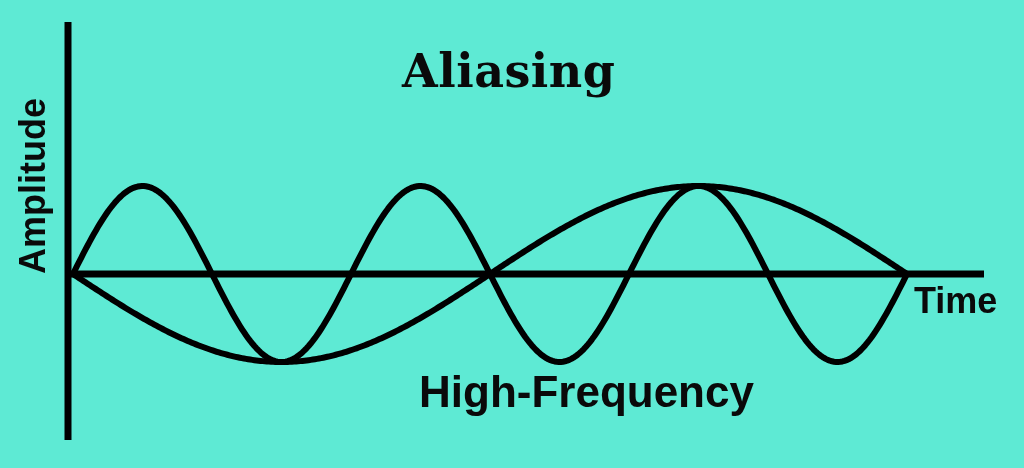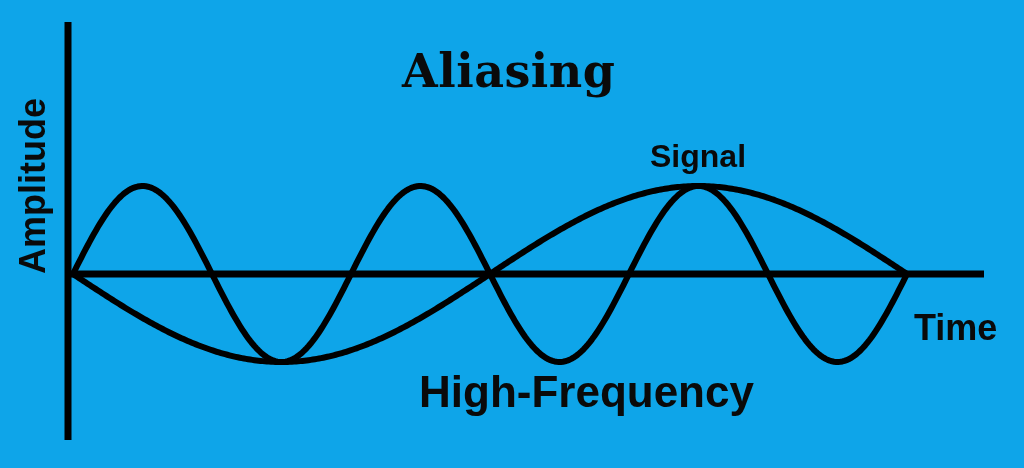--- a/index.html
+++ b/index.html
@@ -1,35 +1,34 @@
 <!DOCTYPE html>
 <html><head>
 <meta charset="utf-8">
 <style>
   html, body { margin: 0; padding: 0; background: #ffffff; }
   body { width: 1024px; height: 468px; overflow: hidden; position: relative; }
-  #stage { position: absolute; left: 0; top: 0; width: 1024px; height: 468px; background: #0ea5e9; }
+  #stage { position: absolute; left: 0; top: 0; width: 1024px; height: 468px; background: #5eead4; }
   svg { position: absolute; left: 0; top: 0; }
   .lbl { position: absolute; color: #0a0a0a; white-space: nowrap; line-height: 1; }
   .title { font-family: "DejaVu Serif", "Liberation Serif", serif; font-weight: bold; font-size: 46px; left: 402px; top: 48px; letter-spacing: 0.5px; }
   .sans { font-family: "Liberation Sans", "DejaVu Sans", sans-serif; font-weight: bold; }
   .signal-label { font-size: 32px; left: 650px; top: 140px; }
-  .time-label { font-size: 36px; left: 914px; top: 310px; }
+  .time-label { font-size: 36px; left: 914px; top: 283px; }
   .hf-label { font-size: 44px; left: 419px; top: 370px; }
   .amp-label { font-size: 36px; left: 33px; top: 186px; transform: translate(-50%, -50%) rotate(-90deg); transform-origin: center center; }
 </style>
 </head>
 <body>
 
 <div id="stage">
   <svg id="plot" width="1024" height="468" viewBox="0 0 1024 468">
     <line x1="68" y1="22" x2="68" y2="440" stroke="#000" stroke-width="7"></line>
     <line x1="68" y1="274" x2="984" y2="274" stroke="#000" stroke-width="7"></line>
     <path id="signal-path" fill="none" stroke="#000" stroke-width="6" stroke-linecap="round" stroke-linejoin="round" d="M73.00 274.00L75.08 275.38L77.17 276.76L79.25 278.15L81.34 279.53L83.42 280.90L85.51 282.28L87.59 283.66L89.68 285.03L91.77 286.40L93.85 287.77L95.94 289.13L98.02 290.49L100.11 291.85L102.19 293.20L104.28 294.54L106.36 295.88L108.44 297.22L110.53 298.55L112.62 299.88L114.70 301.19L116.78 302.50L118.87 303.81L120.96 305.11L123.04 306.39L125.13 307.68L127.21 308.95L129.30 310.21L131.38 311.47L133.47 312.71L135.55 313.95L137.63 315.18L139.72 316.39L141.81 317.60L143.89 318.80L145.97 319.98L148.06 321.15L150.14 322.31L152.23 323.46L154.31 324.60L156.40 325.73L158.49 326.84L160.57 327.94L162.66 329.02L164.74 330.09L166.82 331.15L168.91 332.20L171.00 333.23L173.08 334.24L175.16 335.24L177.25 336.23L179.34 337.20L181.42 338.15L183.50 339.09L185.59 340.01L187.68 340.92L189.76 341.81L191.84 342.68L193.93 343.53L196.01 344.37L198.10 345.19L200.19 346.00L202.27 346.78L204.35 347.55L206.44 348.30L208.53 349.03L210.61 349.75L212.70 350.44L214.78 351.11L216.86 351.77L218.95 352.41L221.03 353.03L223.12 353.62L225.20 354.20L227.29 354.76L229.38 355.30L231.46 355.82L233.55 356.32L235.63 356.80L237.72 357.26L239.80 357.69L241.89 358.11L243.97 358.51L246.05 358.88L248.14 359.24L250.22 359.57L252.31 359.88L254.40 360.17L256.48 360.44L258.56 360.69L260.65 360.92L262.74 361.12L264.82 361.31L266.90 361.47L268.99 361.61L271.07 361.73L273.16 361.83L275.25 361.90L277.33 361.96L279.41 361.99L281.50 362.00L283.59 361.99L285.67 361.96L287.75 361.90L289.84 361.83L291.93 361.73L294.01 361.61L296.10 361.47L298.18 361.31L300.26 361.12L302.35 360.92L304.44 360.69L306.52 360.44L308.61 360.17L310.69 359.88L312.77 359.57L314.86 359.24L316.94 358.88L319.03 358.51L321.12 358.11L323.20 357.69L325.28 357.26L327.37 356.80L329.45 356.32L331.54 355.82L333.63 355.30L335.71 354.76L337.80 354.20L339.88 353.62L341.97 353.03L344.05 352.41L346.13 351.77L348.22 351.11L350.31 350.44L352.39 349.75L354.48 349.03L356.56 348.30L358.65 347.55L360.73 346.78L362.81 346.00L364.90 345.19L366.98 344.37L369.07 343.53L371.15 342.68L373.24 341.81L375.32 340.92L377.41 340.01L379.50 339.09L381.58 338.15L383.67 337.20L385.75 336.23L387.83 335.24L389.92 334.24L392.00 333.23L394.09 332.20L396.18 331.15L398.26 330.09L400.35 329.02L402.43 327.94L404.52 326.84L406.60 325.73L408.69 324.60L410.77 323.46L412.85 322.31L414.94 321.15L417.02 319.98L419.11 318.80L421.19 317.60L423.28 316.39L425.37 315.18L427.45 313.95L429.53 312.71L431.62 311.47L433.70 310.21L435.79 308.95L437.88 307.68L439.96 306.39L442.05 305.11L444.13 303.81L446.22 302.50L448.30 301.19L450.38 299.88L452.47 298.55L454.56 297.22L456.64 295.88L458.73 294.54L460.81 293.20L462.90 291.85L464.98 290.49L467.06 289.13L469.15 287.77L471.23 286.40L473.32 285.03L475.40 283.66L477.49 282.28L479.57 280.90L481.66 279.53L483.75 278.15L485.83 276.76L487.92 275.38L490.00 274.00L492.08 272.62L494.17 271.24L496.25 269.85L498.34 268.47L500.42 267.10L502.51 265.72L504.59 264.34L506.68 262.97L508.76 261.60L510.85 260.23L512.93 258.87L515.02 257.51L517.11 256.15L519.19 254.80L521.27 253.46L523.36 252.12L525.44 250.78L527.53 249.45L529.62 248.12L531.70 246.81L533.78 245.50L535.87 244.19L537.95 242.89L540.04 241.61L542.13 240.32L544.21 239.05L546.30 237.79L548.38 236.53L550.47 235.29L552.55 234.05L554.63 232.82L556.72 231.61L558.81 230.40L560.89 229.20L562.98 228.02L565.06 226.85L567.14 225.69L569.23 224.54L571.32 223.40L573.40 222.27L575.49 221.16L577.57 220.06L579.65 218.98L581.74 217.91L583.83 216.85L585.91 215.80L588.00 214.77L590.08 213.76L592.17 212.76L594.25 211.77L596.33 210.80L598.42 209.85L600.50 208.91L602.59 207.99L604.67 207.08L606.76 206.19L608.84 205.32L610.93 204.47L613.01 203.63L615.10 202.81L617.18 202.00L619.27 201.22L621.36 200.45L623.44 199.70L625.52 198.97L627.61 198.25L629.69 197.56L631.78 196.89L633.87 196.23L635.95 195.59L638.03 194.97L640.12 194.38L642.21 193.80L644.29 193.24L646.38 192.70L648.46 192.18L650.54 191.68L652.63 191.20L654.72 190.74L656.80 190.31L658.88 189.89L660.97 189.49L663.06 189.12L665.14 188.76L667.23 188.43L669.31 188.12L671.39 187.83L673.48 187.56L675.57 187.31L677.65 187.08L679.74 186.88L681.82 186.69L683.91 186.53L685.99 186.39L688.08 186.27L690.16 186.17L692.25 186.10L694.33 186.04L696.42 186.01L698.50 186.00L700.58 186.01L702.67 186.04L704.75 186.10L706.84 186.17L708.92 186.27L711.01 186.39L713.09 186.53L715.18 186.69L717.26 186.88L719.35 187.08L721.43 187.31L723.52 187.56L725.61 187.83L727.69 188.12L729.77 188.43L731.86 188.76L733.94 189.12L736.03 189.49L738.12 189.89L740.20 190.31L742.28 190.74L744.37 191.20L746.46 191.68L748.54 192.18L750.63 192.70L752.71 193.24L754.79 193.80L756.88 194.38L758.97 194.97L761.05 195.59L763.13 196.23L765.22 196.89L767.31 197.56L769.39 198.25L771.48 198.97L773.56 199.70L775.64 200.45L777.73 201.22L779.82 202.00L781.90 202.81L783.99 203.63L786.07 204.47L788.16 205.32L790.24 206.19L792.33 207.08L794.41 207.99L796.50 208.91L798.58 209.85L800.67 210.80L802.75 211.77L804.83 212.76L806.92 213.76L809.00 214.77L811.09 215.80L813.17 216.85L815.26 217.91L817.34 218.98L819.43 220.06L821.51 221.16L823.60 222.27L825.68 223.40L827.77 224.54L829.86 225.69L831.94 226.85L834.02 228.02L836.11 229.20L838.19 230.40L840.28 231.61L842.37 232.82L844.45 234.05L846.53 235.29L848.62 236.53L850.71 237.79L852.79 239.05L854.88 240.32L856.96 241.61L859.04 242.89L861.13 244.19L863.22 245.50L865.30 246.81L867.38 248.12L869.47 249.45L871.56 250.78L873.64 252.12L875.73 253.46L877.81 254.80L879.89 256.15L881.98 257.51L884.07 258.87L886.15 260.23L888.24 261.60L890.32 262.97L892.41 264.34L894.49 265.72L896.58 267.10L898.66 268.47L900.75 269.85L902.83 271.24L904.92 272.62L907.00 274.00"></path>
     <path id="hf-path" fill="none" stroke="#000" stroke-width="6" stroke-linecap="round" stroke-linejoin="round" d="M73.00 274.00L75.08 269.85L77.17 265.72L79.25 261.60L81.34 257.51L83.42 253.46L85.51 249.45L87.59 245.50L89.68 241.61L91.77 237.79L93.85 234.05L95.94 230.40L98.02 226.85L100.11 223.40L102.19 220.06L104.28 216.85L106.36 213.76L108.44 210.80L110.53 207.99L112.62 205.32L114.70 202.81L116.78 200.45L118.87 198.25L120.96 196.23L123.04 194.38L125.13 192.70L127.21 191.20L129.30 189.89L131.38 188.76L133.47 187.83L135.55 187.08L137.63 186.53L139.72 186.17L141.81 186.01L143.89 186.04L145.97 186.27L148.06 186.69L150.14 187.31L152.23 188.12L154.31 189.12L156.40 190.31L158.49 191.68L160.57 193.24L162.66 194.97L164.74 196.89L166.82 198.97L168.91 201.22L171.00 203.63L173.08 206.19L175.16 208.91L177.25 211.77L179.34 214.77L181.42 217.91L183.50 221.16L185.59 224.54L187.68 228.02L189.76 231.61L191.84 235.29L193.93 239.05L196.01 242.89L198.10 246.81L200.19 250.78L202.27 254.80L204.35 258.87L206.44 262.97L208.53 267.10L210.61 271.24L212.70 275.38L214.78 279.53L216.86 283.66L218.95 287.77L221.03 291.85L223.12 295.88L225.20 299.88L227.29 303.81L229.38 307.68L231.46 311.47L233.55 315.18L235.63 318.80L237.72 322.31L239.80 325.73L241.89 329.02L243.97 332.20L246.05 335.24L248.14 338.15L250.22 340.92L252.31 343.53L254.40 346.00L256.48 348.30L258.56 350.44L260.65 352.41L262.74 354.20L264.82 355.82L266.90 357.26L268.99 358.51L271.07 359.57L273.16 360.44L275.25 361.12L277.33 361.61L279.41 361.90L281.50 362.00L283.59 361.90L285.67 361.61L287.75 361.12L289.84 360.44L291.93 359.57L294.01 358.51L296.10 357.26L298.18 355.82L300.26 354.20L302.35 352.41L304.44 350.44L306.52 348.30L308.61 346.00L310.69 343.53L312.77 340.92L314.86 338.15L316.94 335.24L319.03 332.20L321.12 329.02L323.20 325.73L325.28 322.31L327.37 318.80L329.45 315.18L331.54 311.47L333.63 307.68L335.71 303.81L337.80 299.88L339.88 295.88L341.97 291.85L344.05 287.77L346.13 283.66L348.22 279.53L350.31 275.38L352.39 271.24L354.48 267.10L356.56 262.97L358.65 258.87L360.73 254.80L362.81 250.78L364.90 246.81L366.98 242.89L369.07 239.05L371.15 235.29L373.24 231.61L375.32 228.02L377.41 224.54L379.50 221.16L381.58 217.91L383.67 214.77L385.75 211.77L387.83 208.91L389.92 206.19L392.00 203.63L394.09 201.22L396.18 198.97L398.26 196.89L400.35 194.97L402.43 193.24L404.52 191.68L406.60 190.31L408.69 189.12L410.77 188.12L412.85 187.31L414.94 186.69L417.02 186.27L419.11 186.04L421.19 186.01L423.28 186.17L425.37 186.53L427.45 187.08L429.53 187.83L431.62 188.76L433.70 189.89L435.79 191.20L437.88 192.70L439.96 194.38L442.05 196.23L444.13 198.25L446.22 200.45L448.30 202.81L450.38 205.32L452.47 207.99L454.56 210.80L456.64 213.76L458.73 216.85L460.81 220.06L462.90 223.40L464.98 226.85L467.06 230.40L469.15 234.05L471.23 237.79L473.32 241.61L475.40 245.50L477.49 249.45L479.57 253.46L481.66 257.51L483.75 261.60L485.83 265.72L487.92 269.85L490.00 274.00L492.08 278.15L494.17 282.28L496.25 286.40L498.34 290.49L500.42 294.54L502.51 298.55L504.59 302.50L506.68 306.39L508.76 310.21L510.85 313.95L512.93 317.60L515.02 321.15L517.11 324.60L519.19 327.94L521.27 331.15L523.36 334.24L525.44 337.20L527.53 340.01L529.62 342.68L531.70 345.19L533.78 347.55L535.87 349.75L537.95 351.77L540.04 353.62L542.13 355.30L544.21 356.80L546.30 358.11L548.38 359.24L550.47 360.17L552.55 360.92L554.63 361.47L556.72 361.83L558.81 361.99L560.89 361.96L562.98 361.73L565.06 361.31L567.14 360.69L569.23 359.88L571.32 358.88L573.40 357.69L575.49 356.32L577.57 354.76L579.65 353.03L581.74 351.11L583.83 349.03L585.91 346.78L588.00 344.37L590.08 341.81L592.17 339.09L594.25 336.23L596.33 333.23L598.42 330.09L600.50 326.84L602.59 323.46L604.67 319.98L606.76 316.39L608.84 312.71L610.93 308.95L613.01 305.11L615.10 301.19L617.18 297.22L619.27 293.20L621.36 289.13L623.44 285.03L625.52 280.90L627.61 276.76L629.69 272.62L631.78 268.47L633.87 264.34L635.95 260.23L638.03 256.15L640.12 252.12L642.21 248.12L644.29 244.19L646.38 240.32L648.46 236.53L650.54 232.82L652.63 229.20L654.72 225.69L656.80 222.27L658.88 218.98L660.97 215.80L663.06 212.76L665.14 209.85L667.23 207.08L669.31 204.47L671.39 202.00L673.48 199.70L675.57 197.56L677.65 195.59L679.74 193.80L681.82 192.18L683.91 190.74L685.99 189.49L688.08 188.43L690.16 187.56L692.25 186.88L694.33 186.39L696.42 186.10L698.50 186.00L700.58 186.10L702.67 186.39L704.75 186.88L706.84 187.56L708.92 188.43L711.01 189.49L713.09 190.74L715.18 192.18L717.26 193.80L719.35 195.59L721.43 197.56L723.52 199.70L725.61 202.00L727.69 204.47L729.77 207.08L731.86 209.85L733.94 212.76L736.03 215.80L738.12 218.98L740.20 222.27L742.28 225.69L744.37 229.20L746.46 232.82L748.54 236.53L750.63 240.32L752.71 244.19L754.79 248.12L756.88 252.12L758.97 256.15L761.05 260.23L763.13 264.34L765.22 268.47L767.31 272.62L769.39 276.76L771.48 280.90L773.56 285.03L775.64 289.13L777.73 293.20L779.82 297.22L781.90 301.19L783.99 305.11L786.07 308.95L788.16 312.71L790.24 316.39L792.33 319.98L794.41 323.46L796.50 326.84L798.58 330.09L800.67 333.23L802.75 336.23L804.83 339.09L806.92 341.81L809.00 344.37L811.09 346.78L813.17 349.03L815.26 351.11L817.34 353.03L819.43 354.76L821.51 356.32L823.60 357.69L825.68 358.88L827.77 359.88L829.86 360.69L831.94 361.31L834.02 361.73L836.11 361.96L838.19 361.99L840.28 361.83L842.37 361.47L844.45 360.92L846.53 360.17L848.62 359.24L850.71 358.11L852.79 356.80L854.88 355.30L856.96 353.62L859.04 351.77L861.13 349.75L863.22 347.55L865.30 345.19L867.38 342.68L869.47 340.01L871.56 337.20L873.64 334.24L875.73 331.15L877.81 327.94L879.89 324.60L881.98 321.15L884.07 317.60L886.15 313.95L888.24 310.21L890.32 306.39L892.41 302.50L894.49 298.55L896.58 294.54L898.66 290.49L900.75 286.40L902.83 282.28L904.92 278.15L907.00 274.00"></path>
   </svg>
 
   <div class="lbl title">Aliasing</div>
   <div class="lbl sans amp-label">Amplitude</div>
-  <div class="lbl sans signal-label">Signal</div>
   <div class="lbl sans time-label">Time</div>
   <div class="lbl sans hf-label">High-Frequency</div>
 </div>
 
 </body></html>

